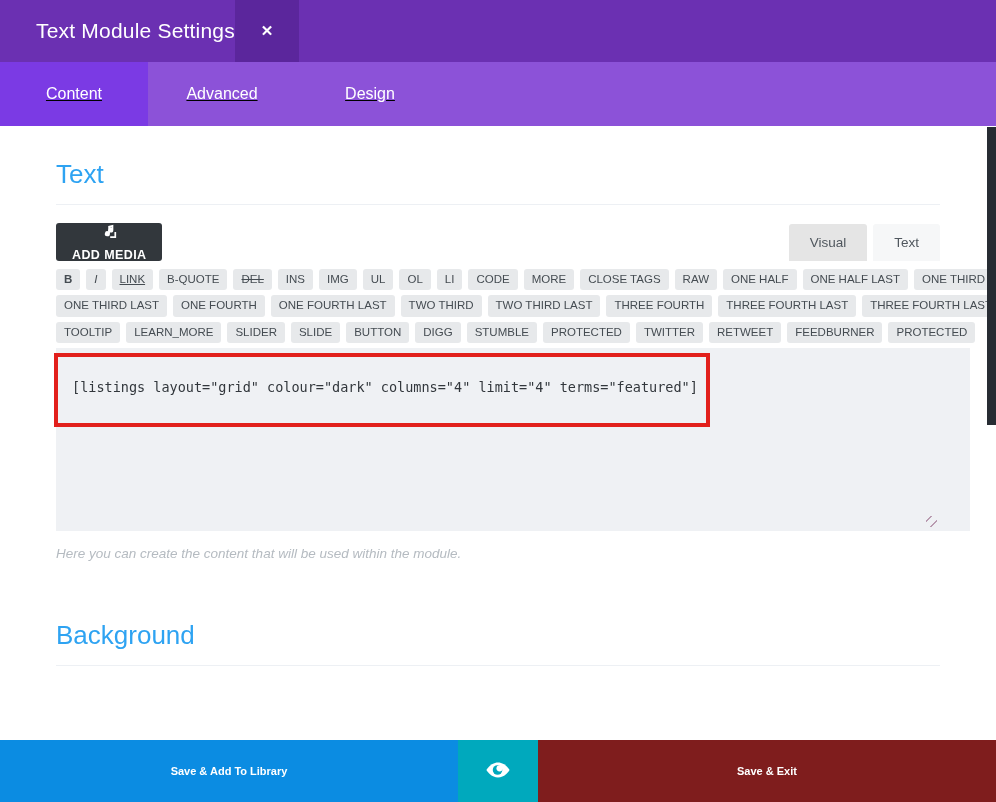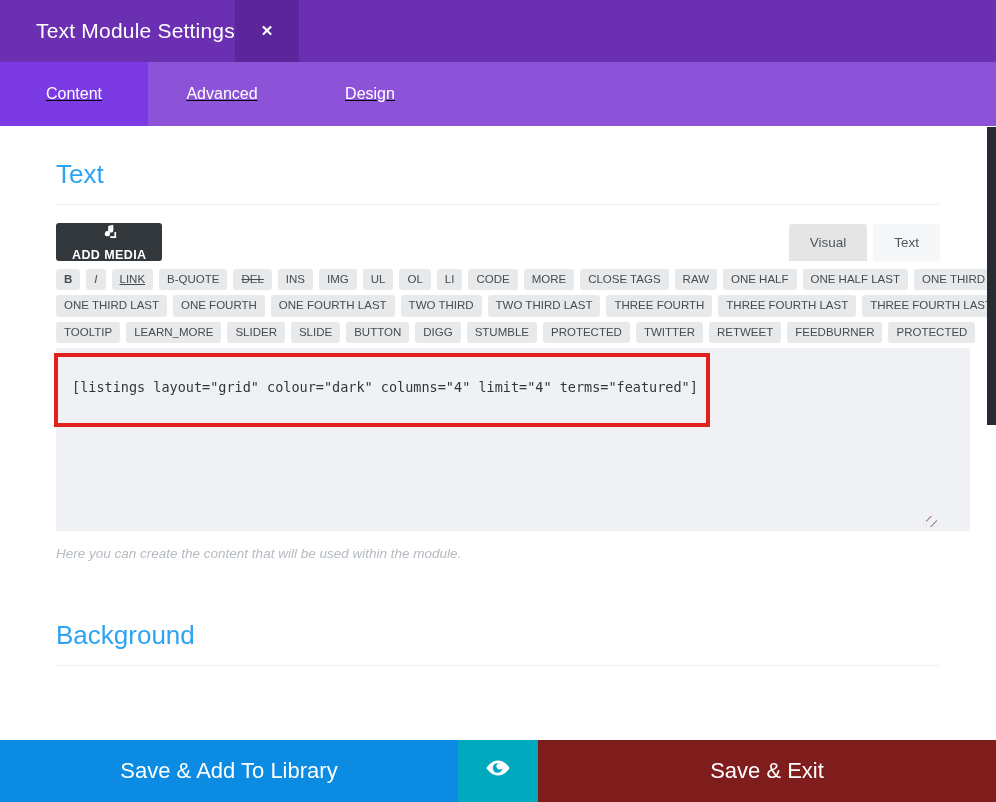--- a/index.html
+++ b/index.html
@@ -55,21 +55,21 @@
     background:repeating-linear-gradient(135deg, transparent 0 3px, #b99bb0 3px 4.5px, transparent 4.5px 7px); }
   .highlight-box { position:absolute; left:-2px; top:5px; width:656px; height:74px;
     border:4px solid #e2201c; pointer-events:none; }
 
   .help-text { margin-top:15px; font-style:italic; color:#b5bbc1; font-size:13.5px; }
 
   .background-heading { margin-top:60px; }
 
   
   .modal-footer { position:absolute; left:0; bottom:0; width:996px; height:62px; display:flex; }
-  .footer-btn { display:flex; align-items:center; justify-content:center; color:#fff; font-size:22px; font-weight:400; cursor:pointer; }
+  .footer-btn { display:flex; align-items:center; justify-content:center; color:#fff; font-size:11px; font-weight:700; cursor:pointer; }
   .footer-save-library { flex:0 0 458px; background:#0b8ce2; }
   .footer-preview { flex:0 0 80px; background:#00a9bd; }
   .footer-save-exit { flex:1 1 auto; background:#7f1d1d; }
 </style>
 </head>
 <body>
 
 <div class="modal-header">
   <div class="modal-title">Text Module Settings</div>
   <div class="close-btn">

